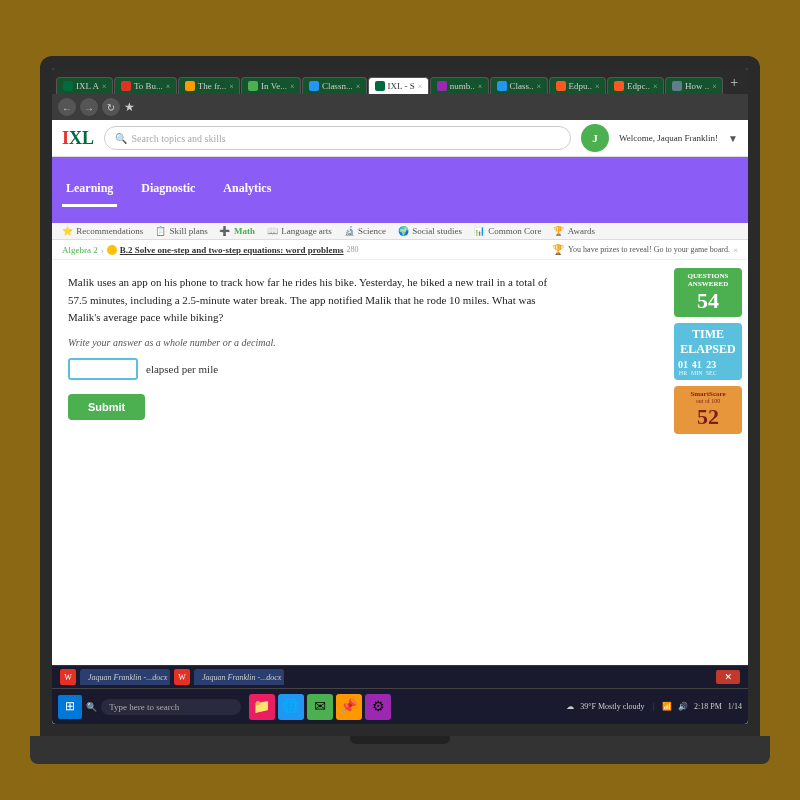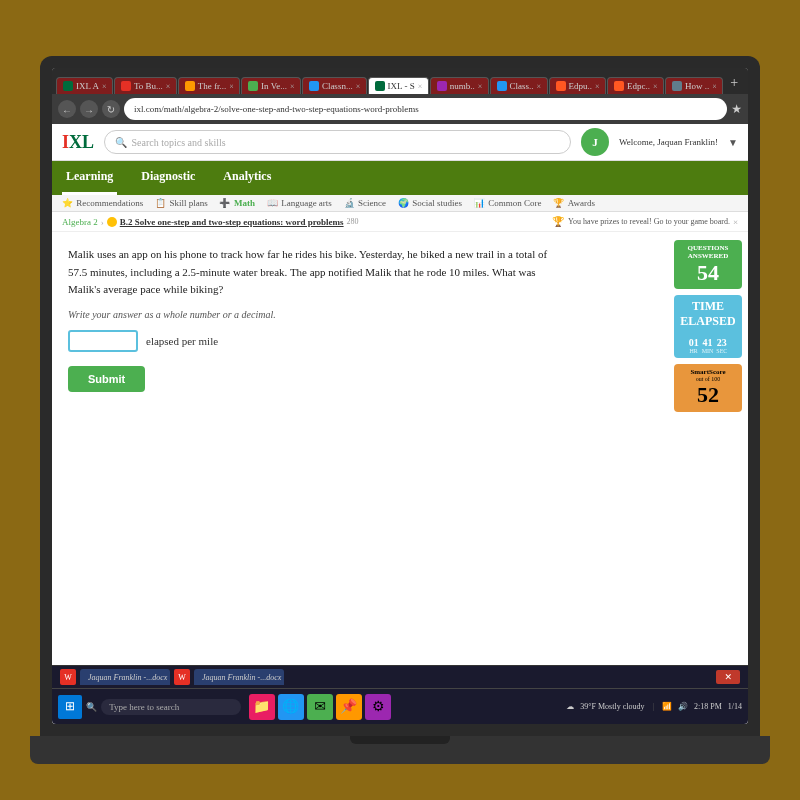--- a/index.html
+++ b/index.html
@@ -48,21 +48,21 @@
     }
 
     .tab {
       display: flex;
       align-items: center;
       gap: 3px;
       padding: 3px 6px;
       border-radius: 4px 4px 0 0;
       font-size: 9px;
       color: #ccc;
-      background: #7f1d1d;
+      background: #14532d;
       white-space: nowrap;
       max-width: 80px;
       overflow: hidden;
       cursor: pointer;
       border: 1px solid #555;
       border-bottom: none;
     }
 
     .tab.active {
       background: #fff;
@@ -159,24 +159,24 @@
     }
 
     .ixl-welcome {
       font-size: 9px;
       color: #333;
       white-space: nowrap;
     }
 
     
     .ixl-nav {
-      background: #4d7c0f;
-      display: flex;
-      align-items: center;
-      padding: 0 10px;
+      background: #8b5cf6;
+      display: flex;
+      align-items: center;
+      padding: 16px 10px;
       gap: 20px;
       flex-shrink: 0;
     }
 
     .ixl-nav-item {
       padding: 8px 4px;
       color: #fff;
       font-size: 12px;
       font-weight: 600;
       cursor: pointer;
@@ -348,45 +348,45 @@
     }
 
     .time-box-label {
       font-size: 12px;
       font-weight: bold;
       text-transform: uppercase;
     }
 
     .time-values {
       display: flex;
-      justify-content: center;
+      justify-content: flex-start;
       gap: 3px;
       font-size: 9px;
-      margin-top: 8px;
+      margin-top: 2px;
     }
 
     .time-segment {
       display: flex;
       flex-direction: column;
       align-items: center;
     }
 
     .time-num {
       font-size: 10px;
       font-weight: bold;
     }
 
     .time-unit {
       font-size: 6px;
       opacity: 0.8;
     }
 
     .smart-box {
       background: #e8963c;
-      color: #000000;
+      color: #7f1d1d;
       border-radius: 4px;
       padding: 4px;
       text-align: center;
     }
 
     .smart-label {
       font-size: 7px;
       font-weight: bold;
     }
 
@@ -565,23 +565,20 @@
             <span>How ..</span>
             <span class="tab-close">×</span>
           </div>
           <div style="width:20px;height:22px;display:flex;align-items:center;justify-content:center;color:#ccc;font-size:14px;cursor:pointer;">+</div>
         </div>
 
         <div class="address-bar-row">
           <div class="nav-btn">←</div>
           <div class="nav-btn">→</div>
           <div class="nav-btn">↻</div>
-          <div class="address-input">
-            <span style="font-size:9px;color:#333;">ixl.com/math/algebra-2/solve-one-step-and-two-step-equations-word-problems</span>
-          </div>
           <div style="color:#ccc;font-size:12px;cursor:pointer;">★</div>
         </div>
       </div>
 
       <div class="ixl-page">
 
         <div class="ixl-header">
           <div class="ixl-logo">
             <span style="color:#e53025;">I</span><span style="color:#006b3c;">XL</span>
           </div>

